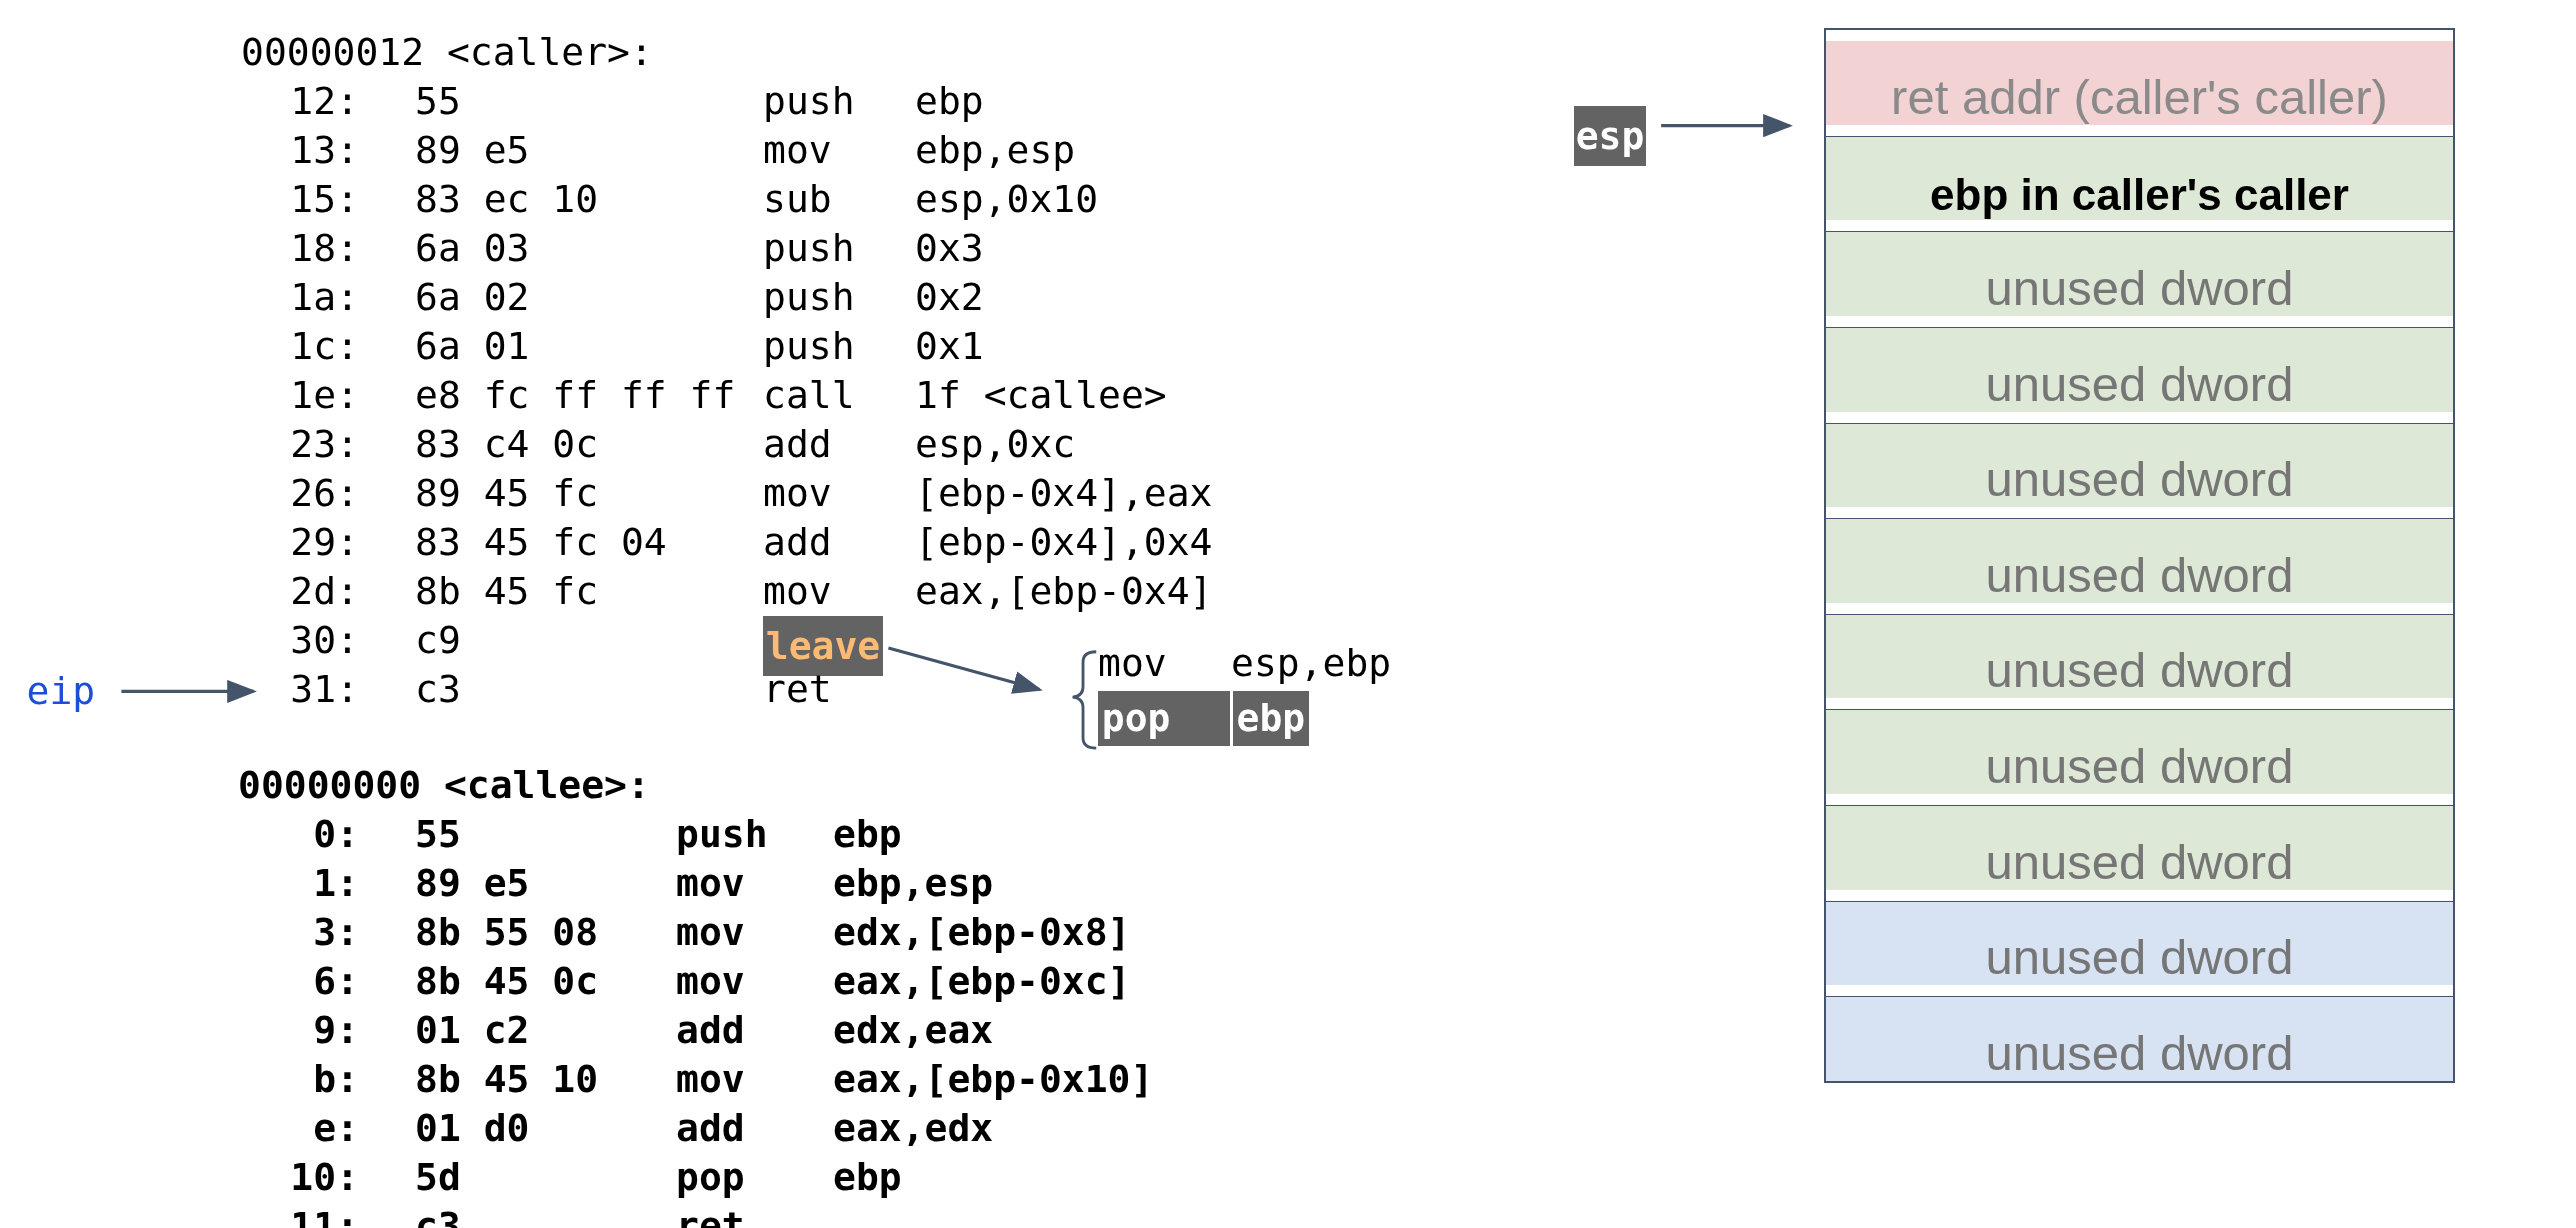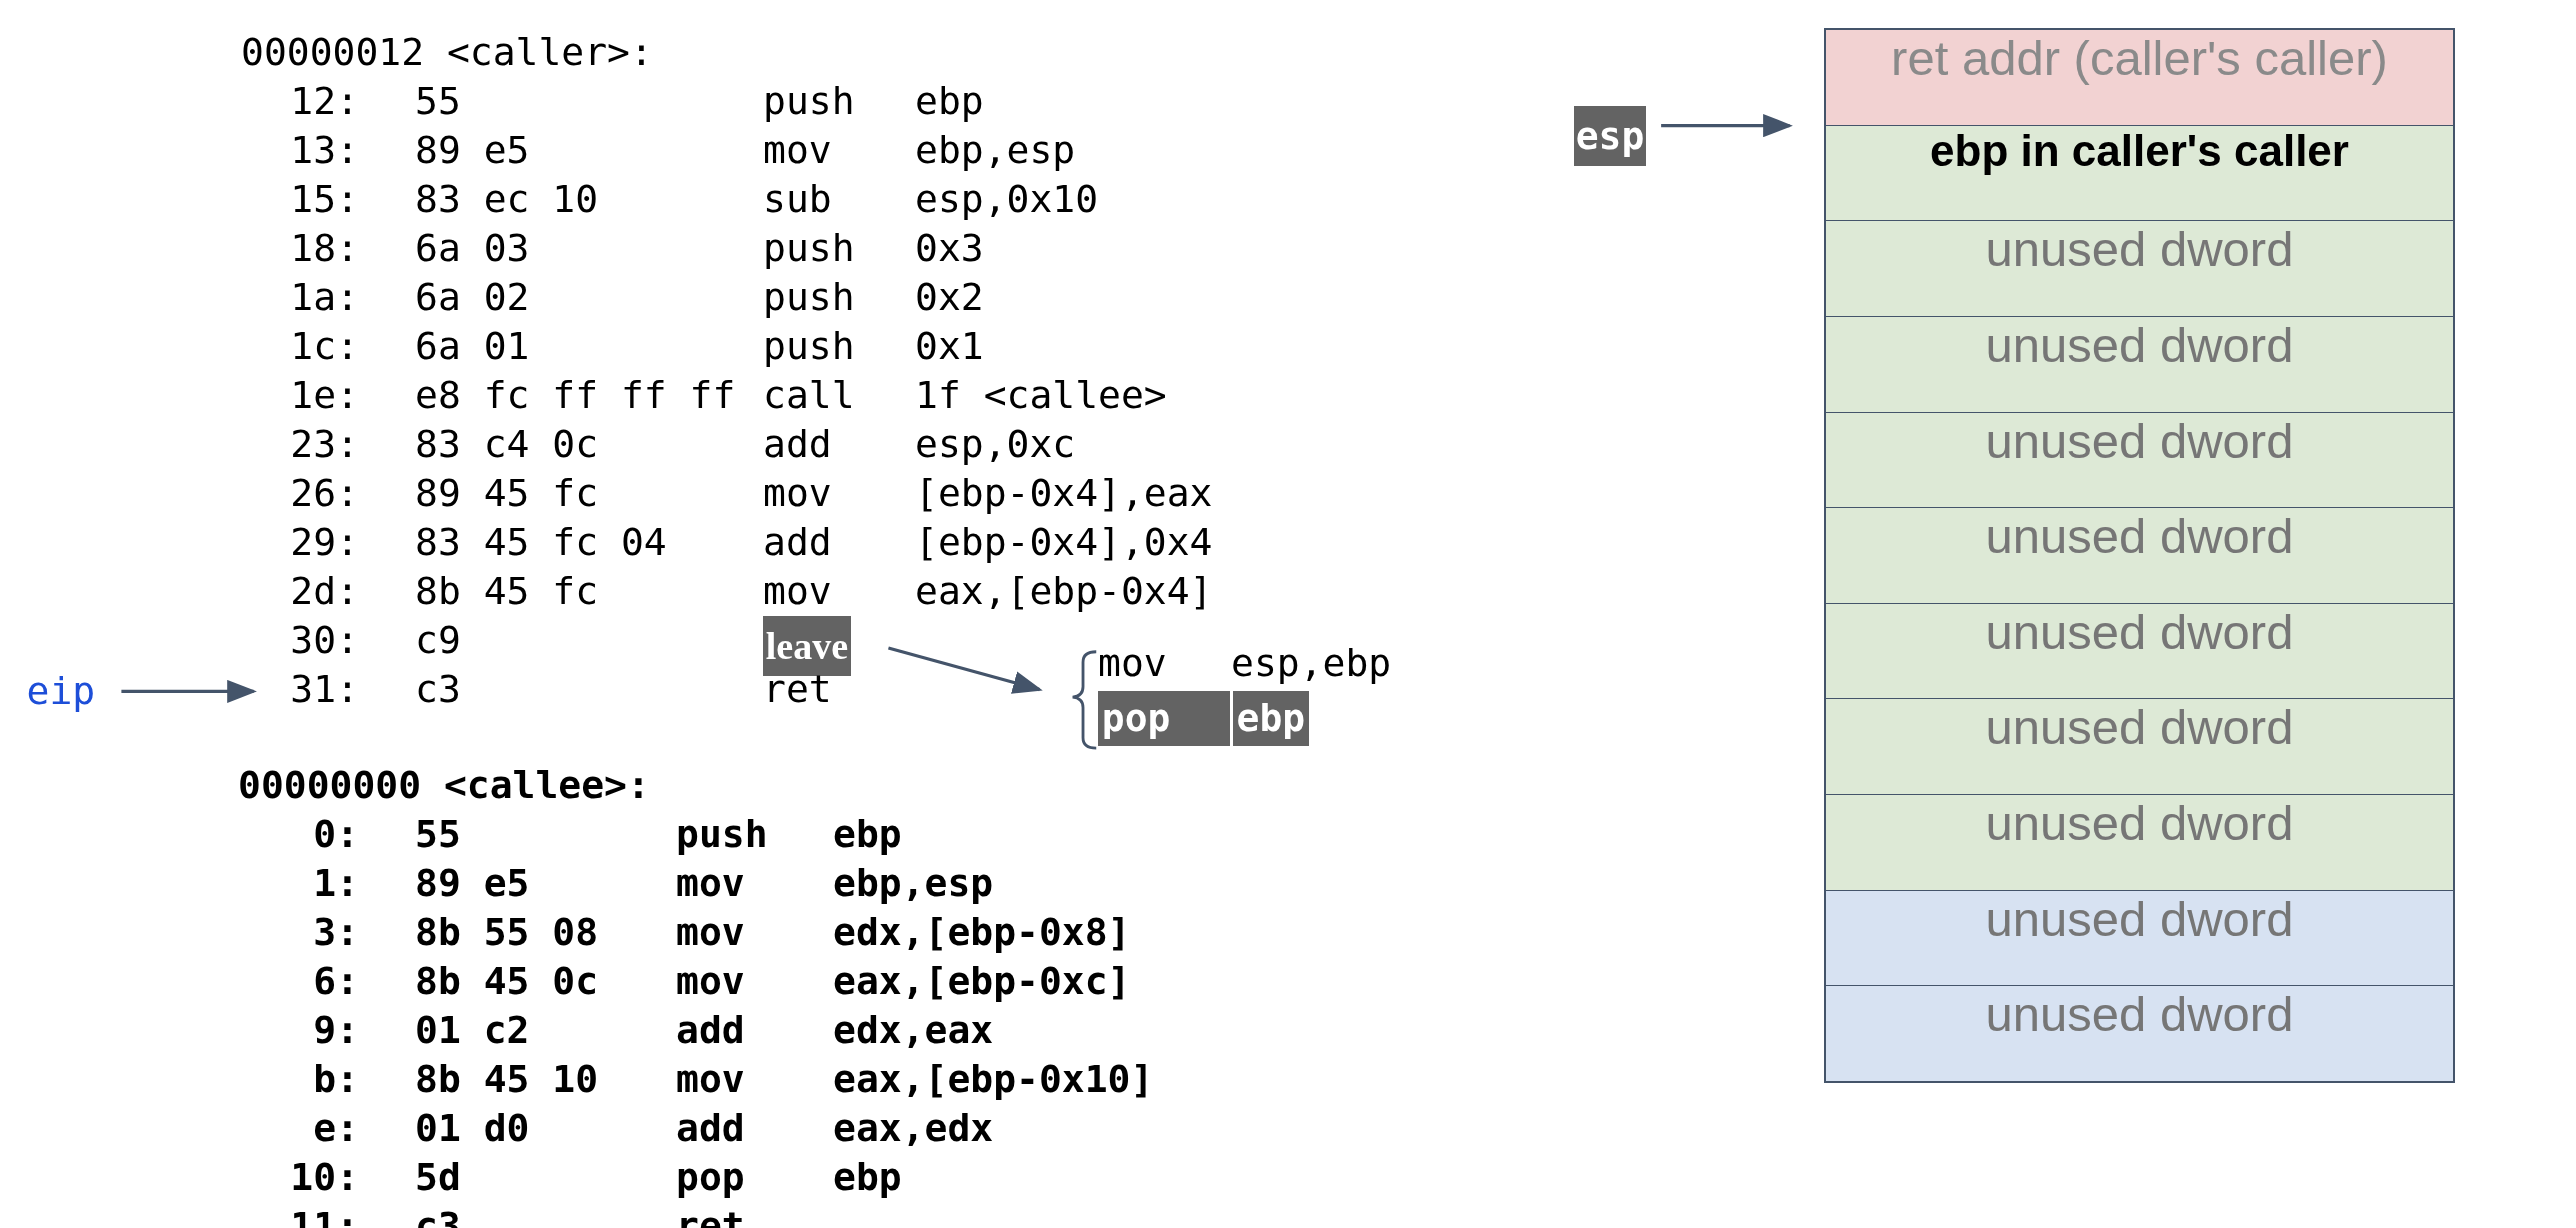--- a/index.html
+++ b/index.html
@@ -17,23 +17,23 @@
   .c-mn{width:152px;}
   
   .e-addr{width:177px;padding-right:56px;box-sizing:border-box;text-align:right;}
   .e-bytes{width:261px;}
   .e-mn{width:157px;}
 
   .caller{left:241px;top:28px;}
   .callee{left:238px;top:761px;font-weight:bold;}
 
   
-  .mn-hl{background:#636363;color:#ffffff;font-weight:bold;
+  .mn-hl{background:#636363;color:#fdba74;font-weight:bold;
          padding:5.7px 2.8px;width:auto !important;box-sizing:content-box;
-         margin-right:-5.7px;font-family:Liberation Serif, serif;}
+         margin-right:-5.7px;}
 
   
   .reg{position:absolute;font:38px/49px "DejaVu Sans Mono",monospace;color:#1d4ed8;}
   .eip-label{left:26.5px;top:667px;height:49px;display:flex;align-items:center;}
   .esp-label{left:1574px;top:106px;width:72px;height:60px;background:#636363;
              color:#fff;font-weight:bold;display:flex;align-items:center;justify-content:center;}
 
   
   .expansion{position:absolute;left:1098px;top:639px;color:#000;
              font:38px/49px "DejaVu Sans Mono",monospace;}
@@ -42,22 +42,22 @@
   .x-line2{margin-top:2.8px;display:flex;}
   .xbox{background:#636363;color:#fff;font-weight:bold;height:55px;
         display:flex;align-items:center;}
   .xbox-pop{width:132px;padding-left:3.8px;box-sizing:border-box;}
   .xbox-ebp{margin-left:2.8px;padding:0 3.8px;}
 
   
   .stack{position:absolute;left:1824px;top:28px;width:631px;height:1055px;
          border:2.8px solid #44546a;box-sizing:border-box;display:flex;flex-direction:column;
          font-family:"Liberation Sans",sans-serif;}
-  .srow{flex:1;display:flex;align-items:flex-start;justify-content:center;
-        border-top:1.9px solid #44546a;font-size:49px;}
+  .srow{flex:1;display:flex;align-items:flex-end;justify-content:center;
+        border-top:1.9px solid #44546a;font-size:49px;margin-top:11px;}
   .srow:first-child{border-top:none;}
   .r-pink {background:#f2d2d2;color:#8a8a8a;}
   .r-ebp  {background:#dde9d6;color:#000000;font-size:44px;font-weight:bold;}
   .r-green{background:#dde9d6;color:#767676;}
   .r-blue {background:#d7e2f2;color:#767676;}
 
   
   .overlay{position:absolute;left:0;top:0;pointer-events:none;}
 </style>
 </head>

